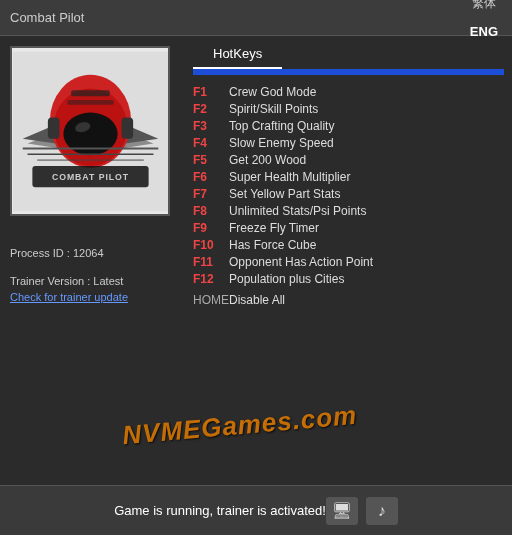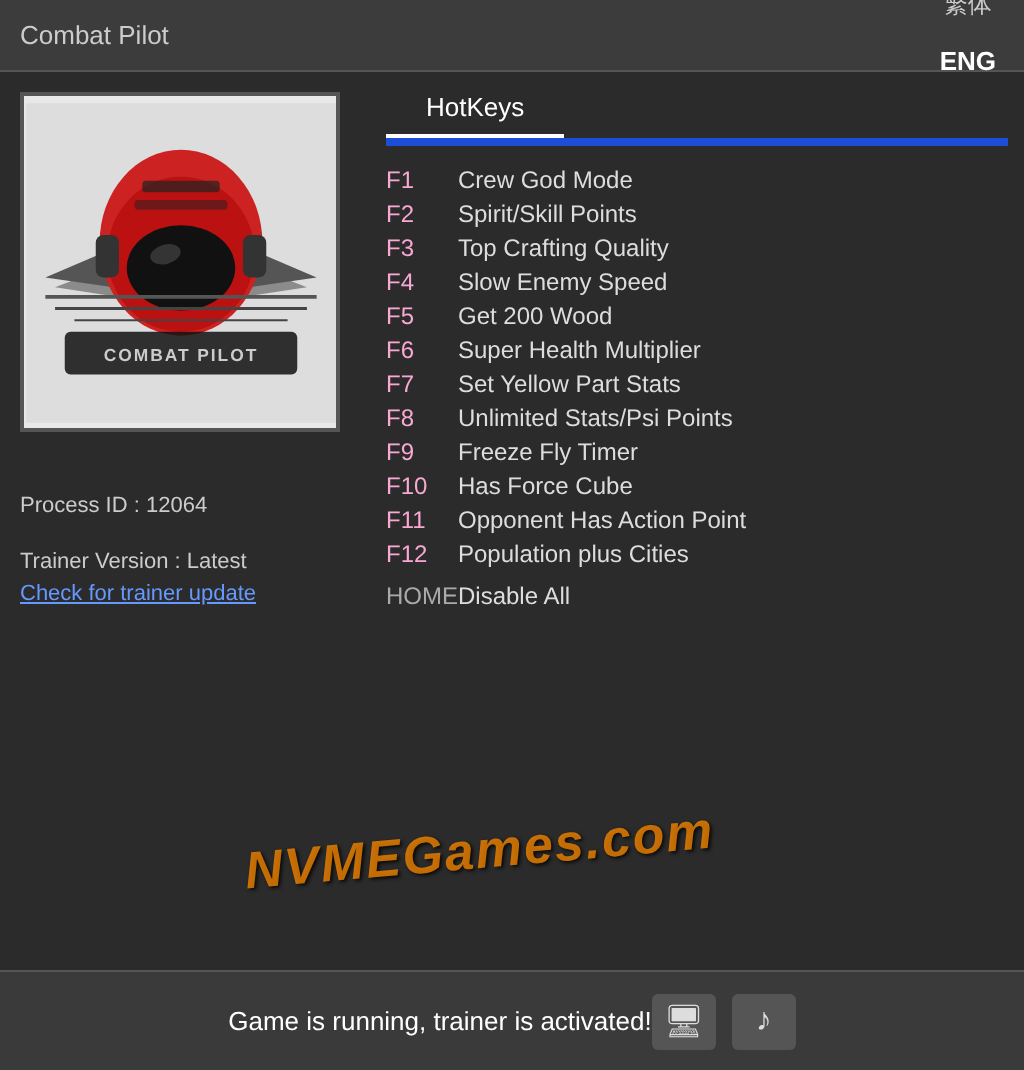--- a/index.html
+++ b/index.html
@@ -112,21 +112,21 @@
     .right-panel {
       flex: 1;
       background: #2b2b2b;
       padding: 0 8px;
     }
 
     
     .tabs {
       display: flex;
       gap: 12px;
-      border-bottom: 4px solid #1d4ed8;
+      border-bottom: 6px solid #1d4ed8;
       margin-bottom: 6px;
       padding-top: 4px;
     }
     .tab {
       padding: 6px 20px;
       color: #ccc;
       font-size: 13px;
       cursor: pointer;
       background: transparent;
       border: none;
@@ -142,24 +142,25 @@
       padding: 2px 0;
     }
     .cheat-item {
       display: flex;
       align-items: center;
       padding: 1.5px 0;
       color: #ddd;
       font-size: 12px;
     }
     .key-label {
-      color: #f9a8d4;
+      color: #ef4444;
       font-size: 12px;
       min-width: 36px;
       text-align: left;
+      font-weight: bold;
     }
     .cheat-name {
       color: #ddd;
       font-size: 12px;
     }
     .disable-all {
       display: flex;
       align-items: center;
       padding: 2px 0;
       color: #ddd;

